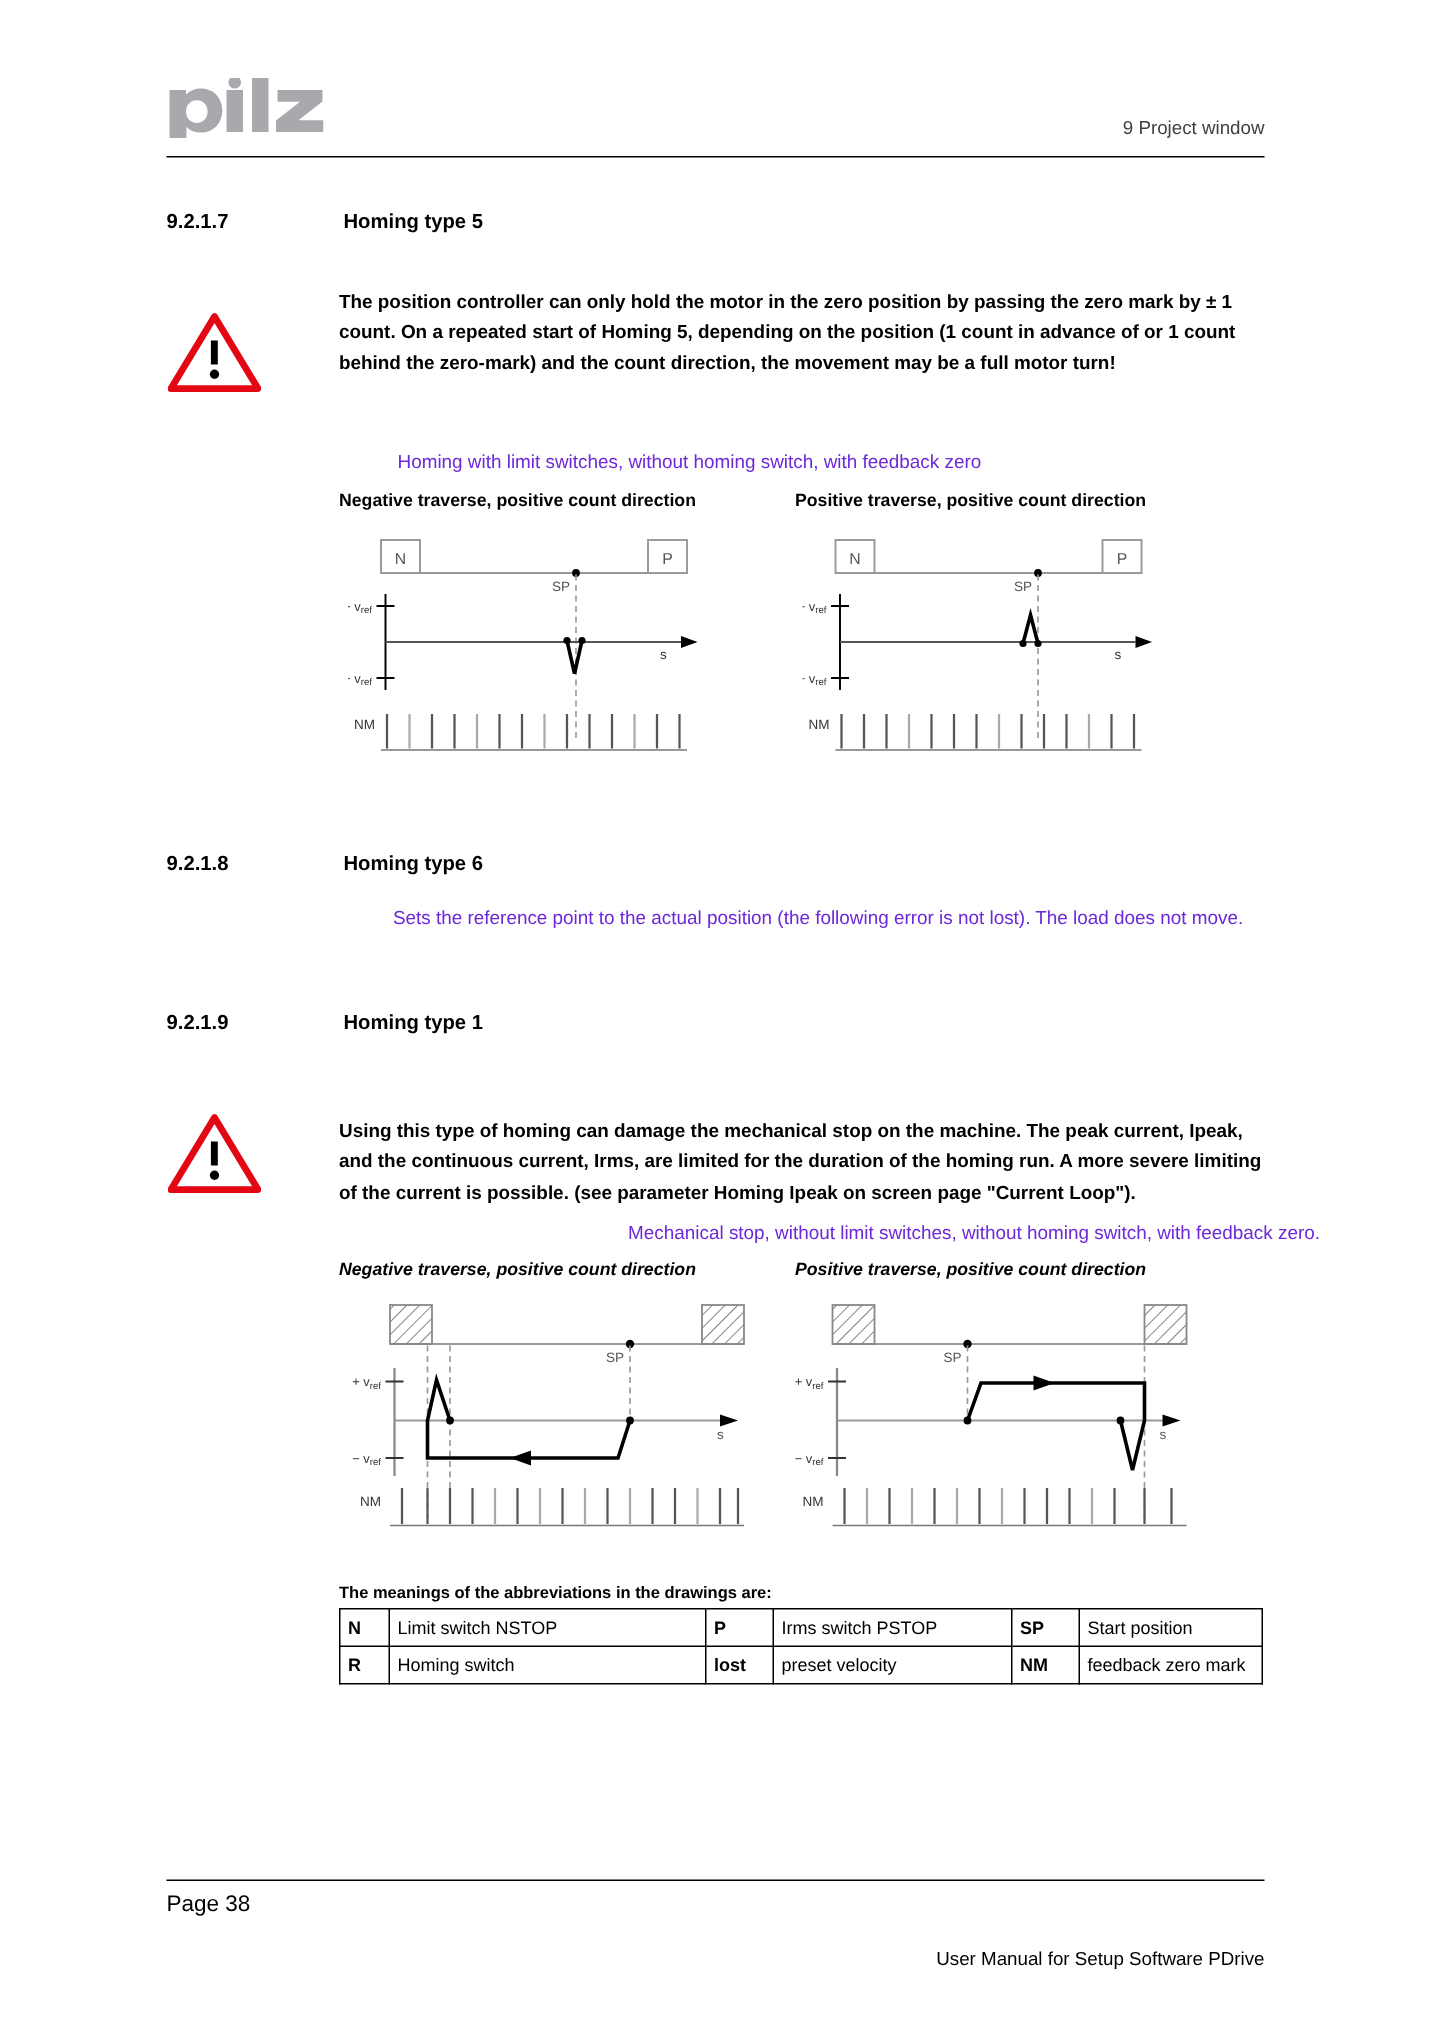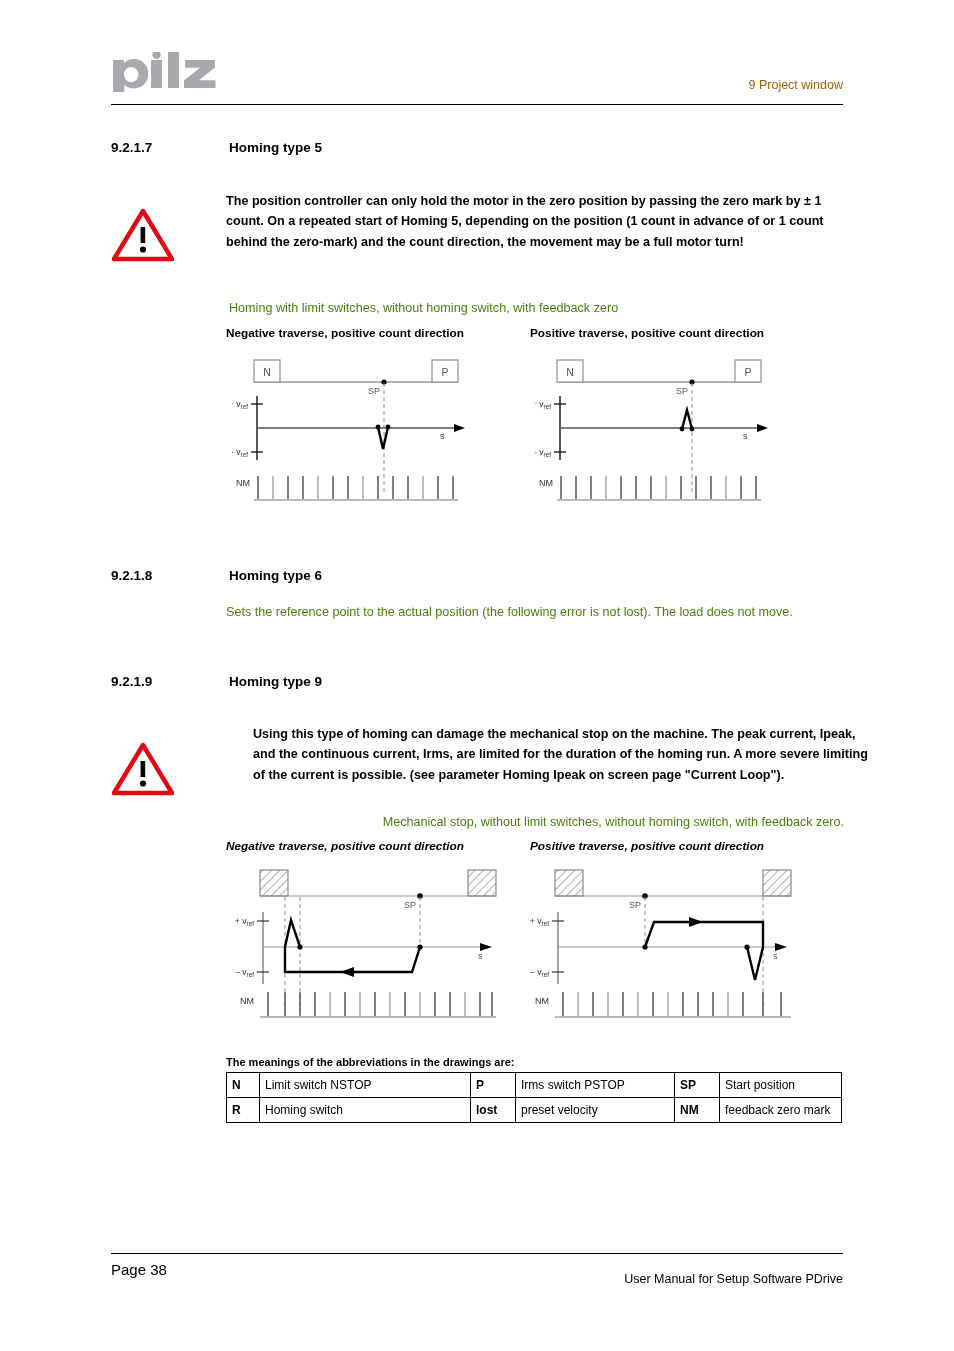--- a/index.html
+++ b/index.html
@@ -33,21 +33,21 @@
     left: 0;
     top: 0;
     height: 40px;
   }
   .logo svg { display: block; }
   .header-title {
     position: absolute;
     right: 0;
     top: 26px;
     font-size: 12.5px;
-    color: #a16207;
+    color: #404040;
     white-space: nowrap;
   }
   .header-rule {
     position: absolute;
     left: 111px;
     top: 104px;
     width: 732px;
     height: 0;
     border-top: 1.6px solid #000;
   }
@@ -74,21 +74,22 @@
     left: 226px;
     width: 620px;
     font-size: 12.6px;
     font-weight: bold;
     line-height: 20.4px;
   }
   .body-text {
     position: absolute;
     font-size: 12.6px;
     line-height: 17px;
-    color: #4d7c0f;
+    color: #6d28d9;
+    margin-left: 36px;
   }
   .cap-bold {
     position: absolute;
     font-size: 11.8px;
     font-weight: bold;
     white-space: nowrap;
   }
   .cap-bolditalic {
     position: absolute;
     font-size: 11.8px;
@@ -142,21 +143,21 @@
   }
   .footer-left {
     position: absolute;
     left: 111px;
     top: 1261px;
     font-size: 15px;
   }
   .footer-right {
     position: absolute;
     right: 111px;
-    top: 1272px;
+    top: 1299px;
     font-size: 12.5px;
     white-space: nowrap;
     margin-left: 28px;
   }
 </style>
 </head>
 <body>
 
 <div class="page">
 
@@ -288,32 +289,32 @@
       <line x1="22" y1="148" x2="226" y2="148" stroke="#777" stroke-width="1.1"></line>
     </svg>
   </div>
 
   <div class="sec" style="left:111px; top:568px;">
     <span class="num">9.2.1.8</span><span class="ttl">Homing type 6</span>
   </div>
   <div class="body-text" style="left:226px; top:604px; width:620px;">Sets the reference point to the actual position (the following error is not lost). The load does not move.</div>
 
   <div class="sec" style="left:111px; top:674px;">
-    <span class="num">9.2.1.9</span><span class="ttl">Homing type 9</span>
+    <span class="num">9.2.1.9</span><span class="ttl">Homing type 1</span>
   </div>
 
   <div class="warn-icon" style="left:112px; top:742px;">
     <svg width="62" height="54" viewBox="0 0 62 54">
       <path d="M31,3 L60,51 L2,51 Z" fill="#ffffff" stroke="#e30613" stroke-width="4.5" stroke-linejoin="round"></path>
       <rect x="28.6" y="19" width="4.6" height="16" fill="#000"></rect>
       <circle cx="31" cy="41.5" r="3.1" fill="#000"></circle>
     </svg>
   </div>
 
-  <div class="warn-text" style="top:724px;margin-left:27px;">
+  <div class="warn-text" style="top:744px;">
     <div>Using this type of homing can damage the mechanical stop on the machine. The peak current, Ipeak, and the continuous current, Irms, are limited for the duration of the homing run. A more severe limiting of the current is possible. (see parameter Homing Ipeak on screen page "Current Loop").</div>
   </div>
 
   <div class="body-text" style="left:229px; top:814px; width:615px;text-align:right;">Mechanical stop, without limit switches, without homing switch, with feedback zero.</div>
 
   <div class="cap-bolditalic" style="left:226px; top:839px;">Negative traverse, positive count direction</div>
   <div class="cap-bolditalic" style="left:530px; top:839px;">Positive traverse, positive count direction</div>
 
   <div class="diagram" style="left:228px; top:862px;">
     <svg width="280" height="165" viewBox="0 0 280 165">

